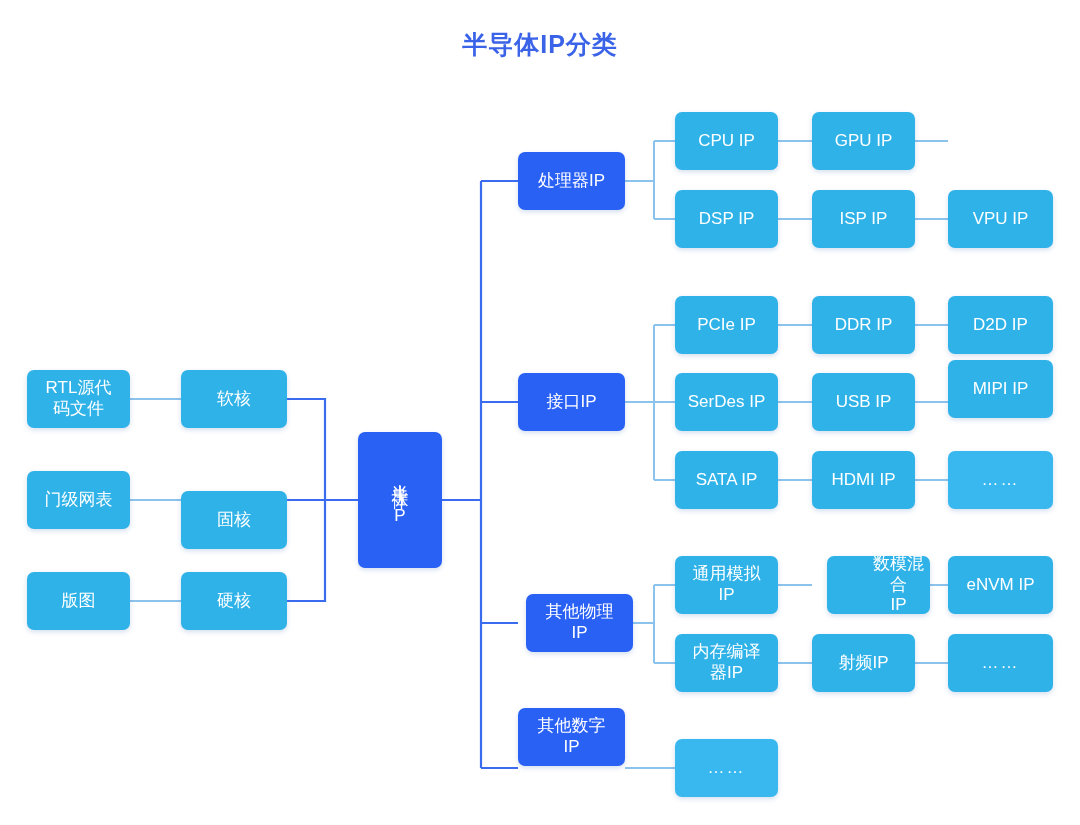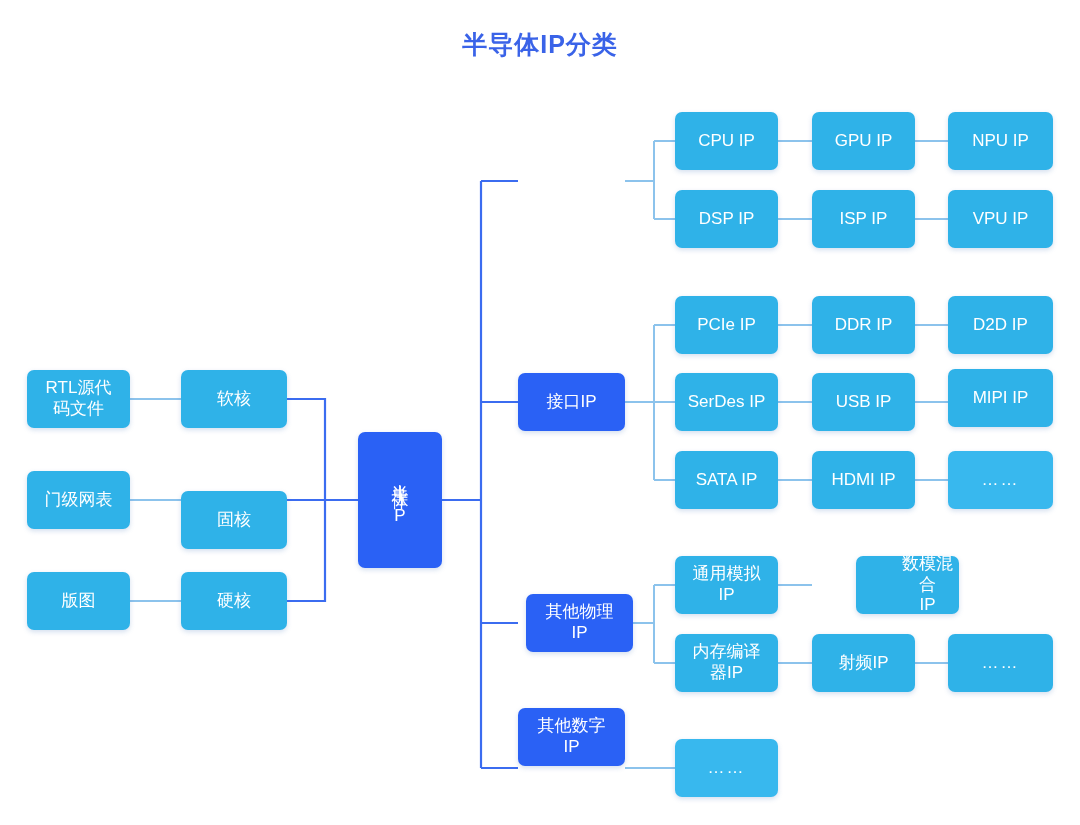--- a/index.html
+++ b/index.html
@@ -140,50 +140,51 @@
 码文件</div>
   <div class="node light" style="left:27px; top:471px; width:103px; height:58px;">门级网表</div>
   <div class="node light" style="left:27px; top:572px; width:103px; height:58px;">版图</div>
 
   <div class="node light" style="left:181px; top:370px; width:106px; height:58px;">软核</div>
   <div class="node light" style="left:181px; top:491px; width:106px; height:58px;">固核</div>
   <div class="node light" style="left:181px; top:572px; width:106px; height:58px;">硬核</div>
 
   <div class="node dark vertical" style="left:358px; top:432px; width:84px; height:136px; font-size:17px;">半导体IP</div>
 
+  <div class="node dark" style="left:518px; top:152px; width:107px; height:58px;">处理器IP</div>
 
   <div class="node light" style="left:675px; top:112px; width:103px; height:58px;">CPU IP</div>
   <div class="node light" style="left:812px; top:112px; width:103px; height:58px;">GPU IP</div>
-  <div class="node light" style="left:948px; top:112px; width:105px; height:58px;">NPU IP</div>
 
   <div class="node light" style="left:675px; top:190px; width:103px; height:58px;">DSP IP</div>
   <div class="node light" style="left:812px; top:190px; width:103px; height:58px;">ISP IP</div>
   <div class="node light" style="left:948px; top:190px; width:105px; height:58px;">VPU IP</div>
 
   <div class="node dark" style="left:518px; top:373px; width:107px; height:58px;">接口IP</div>
 
   <div class="node light" style="left:675px; top:296px; width:103px; height:58px;">PCIe IP</div>
   <div class="node light" style="left:812px; top:296px; width:103px; height:58px;">DDR IP</div>
   <div class="node light" style="left:948px; top:296px; width:105px; height:58px;">D2D IP</div>
 
   <div class="node light" style="left:675px; top:373px; width:103px; height:58px;">SerDes IP</div>
   <div class="node light" style="left:812px; top:373px; width:103px; height:58px;">USB IP</div>
-  <div class="node light" style="left:948px; top:369px; width:105px; height:58px;">MIPI IP</div>
+  <div class="node light" style="left:948px; top:360px; width:105px; height:58px;">MIPI IP</div>
 
   <div class="node light" style="left:675px; top:451px; width:103px; height:58px;">SATA IP</div>
   <div class="node light" style="left:812px; top:451px; width:103px; height:58px;">HDMI IP</div>
   <div class="node lighter" style="left:948px; top:451px; width:105px; height:58px; letter-spacing:2px;">……</div>
 
   <div class="node dark" style="left:526px; top:594px; width:107px; height:58px;">其他物理
 IP</div>
 
   <div class="node light" style="left:675px; top:556px; width:103px; height:58px;">通用模拟
 IP</div>
-  <div class="node light" style="left:856px; top:556px; width:103px; height:58px;padding-left:44px;">数模混合
+  <div class="node light" style="left:827px; top:556px; width:103px; height:58px;padding-left:44px;">数模混合
 IP</div>
+  <div class="node light" style="left:948px; top:556px; width:105px; height:58px;">eNVM IP</div>
 
   <div class="node light" style="left:675px; top:634px; width:103px; height:58px;">内存编译
 器IP</div>
   <div class="node light" style="left:812px; top:634px; width:103px; height:58px;">射频IP</div>
   <div class="node light" style="left:948px; top:634px; width:105px; height:58px; letter-spacing:2px;">……</div>
 
   <div class="node dark" style="left:518px; top:708px; width:107px; height:58px;">其他数字
 IP</div>
   <div class="node lighter" style="left:675px; top:739px; width:103px; height:58px; letter-spacing:2px;">……</div>
 

